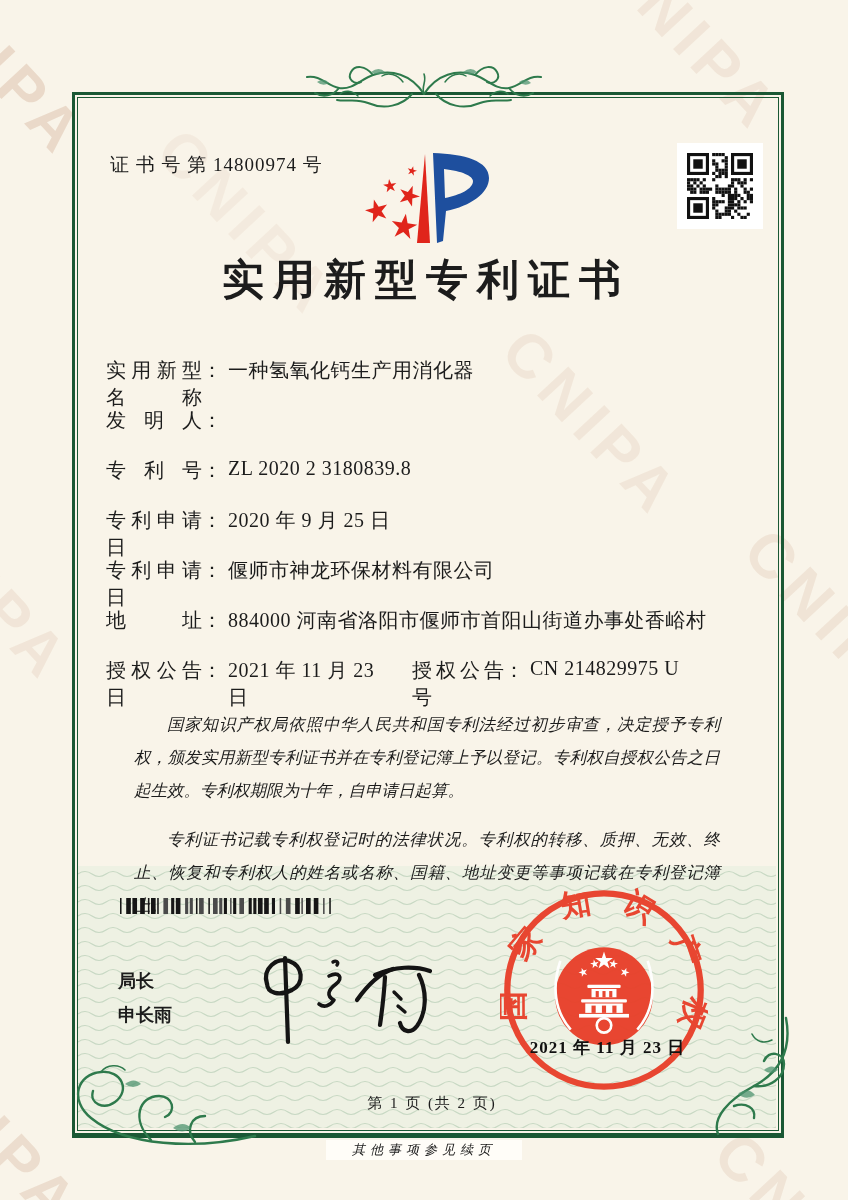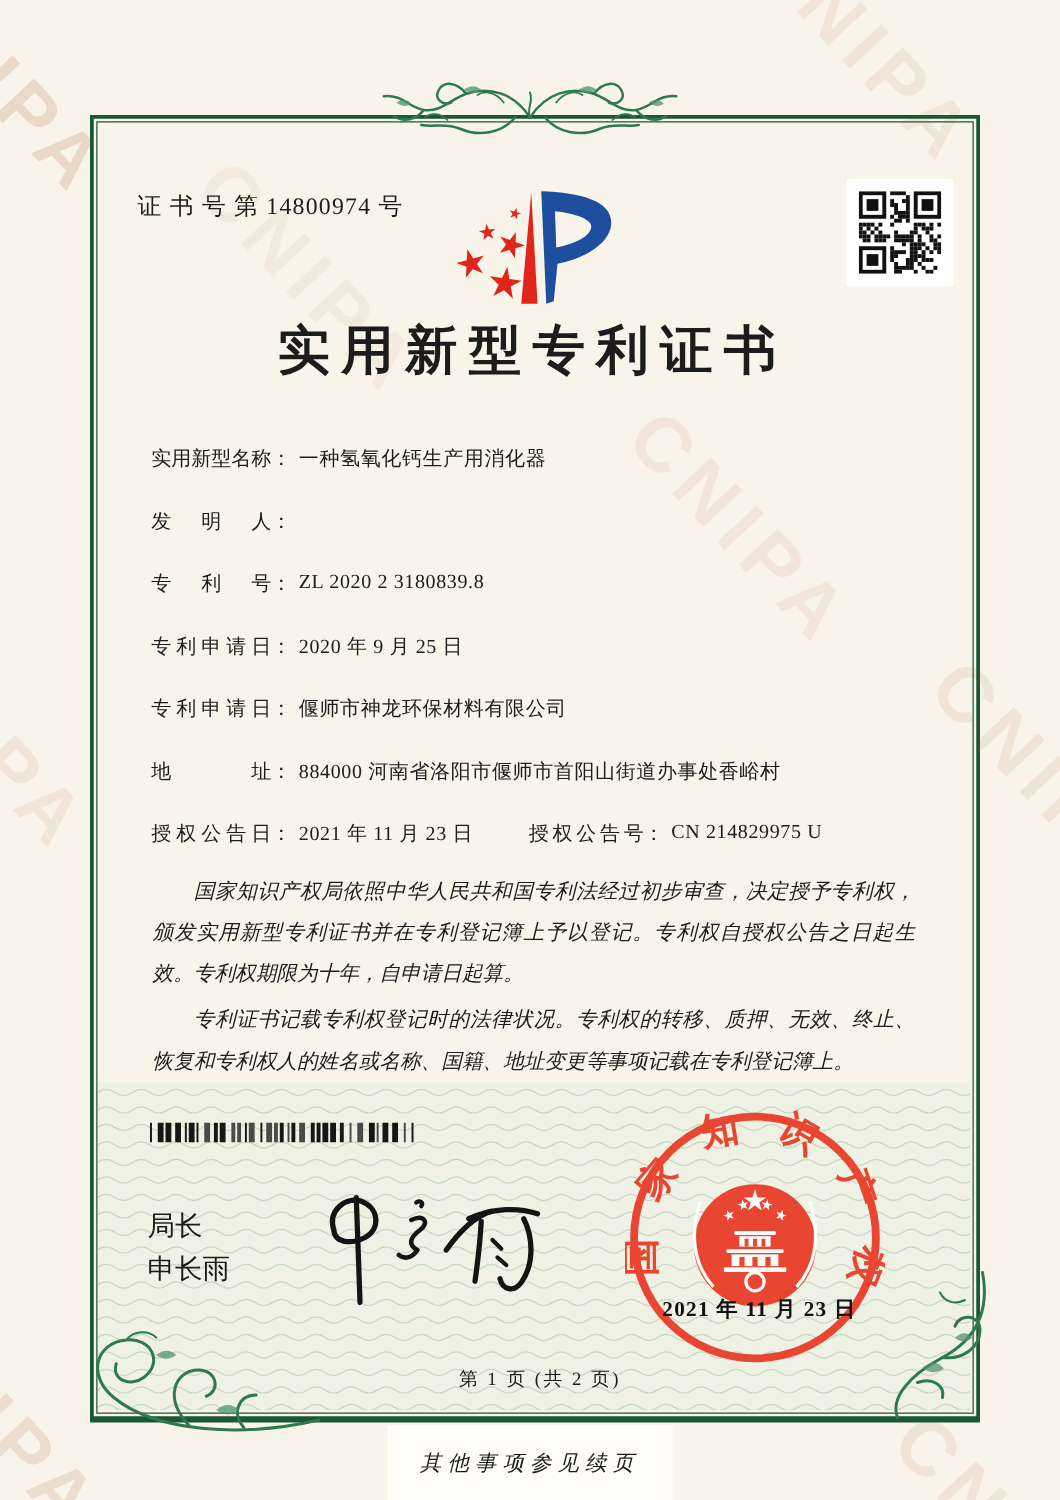--- a/index.html
+++ b/index.html
@@ -18,41 +18,41 @@
   .frame{position:absolute;left:72px;top:92px;width:706px;height:1038px;border:3px solid var(--border-green);
          border-bottom-width:5px;z-index:2;pointer-events:none}
   .frame-inner{position:absolute;inset:2px;border:1px solid var(--border-green)}
   .ornament{position:absolute;z-index:3;pointer-events:none}
   .certno{position:absolute;left:110px;top:152px;font-size:19px;letter-spacing:1px;z-index:3}
   .logo{position:absolute;left:346px;top:140px;width:166px;height:118px;z-index:3}
   .qr{position:absolute;left:677px;top:143px;width:86px;height:86px;background:#fff;
       display:flex;align-items:center;justify-content:center;z-index:3}
   .title{position:absolute;left:72px;top:252px;width:708px;text-align:center;font-size:42px;
          font-weight:700;letter-spacing:9px;z-index:3}
-  .fields{position:absolute;left:121px;top:350px;width:630px;z-index:3;font-size:16px}
+  .fields{position:absolute;left:106px;top:350px;width:630px;z-index:3;font-size:20px}
   .field-row{height:50px;display:flex;align-items:flex-start;padding-top:7px;box-sizing:border-box}
   .field-label{display:inline-block;width:96px;text-align:justify;text-align-last:justify;flex:none}
   .field-colon{flex:none;margin-right:6px}
   .field-value{flex:1;letter-spacing:.5px}
   .pair2{margin-left:24px;display:flex}
   .pair2 .field-label{width:92px}
   .body-text{position:absolute;left:118px;top:692px;width:618px;font-size:16.5px;line-height:33px;
              text-align:justify;font-style:italic;z-index:3}
-  .body-text p{margin:4px;text-indent:2em}
+  .body-text p{margin:16px;text-indent:2em}
   .barcode{position:absolute;left:118px;top:898px;width:220px;height:16px;z-index:3}
   .director{position:absolute;left:118px;top:964px;font-family:"Liberation Sans","DejaVu Sans",sans-serif;
-            font-size:22px;line-height:34px;font-weight:400;z-index:3}
+            font-size:18px;line-height:34px;font-weight:700;z-index:3}
   .signature{position:absolute;left:255px;top:952px;width:195px;height:95px;z-index:3}
   .seal{position:absolute;left:500px;top:886px;width:208px;height:208px;z-index:4;opacity:.96}
   .seal-date{position:absolute;left:515px;top:1036px;width:185px;text-align:center;font-size:17px;
              font-weight:600;letter-spacing:1px;color:#111;z-index:5}
   .page-info{position:absolute;left:72px;top:1094px;width:720px;text-align:center;font-size:15px;
              letter-spacing:2px;z-index:3}
   .note{position:absolute;left:424px;top:1140px;transform:translateX(-50%);background:#fffdf8;
-        padding:19px 26px;font-size:17px;letter-spacing:5px;font-style:italic;white-space:nowrap;z-index:3}
+        padding:1px 26px;font-size:13px;letter-spacing:5px;font-style:italic;white-space:nowrap;z-index:3}
   .seal text{font-family:"Liberation Serif","DejaVu Serif",serif;font-weight:bold}
 </style>
 </head>
 <body>
 
 <div class="page">
 
   <span class="wm" style="left:-55px;top:-45px;opacity:.30">CNIPA</span>
   <span class="wm" style="left:640px;top:-70px;opacity:.16">CNIPA</span>
   <span class="wm" style="left:195px;top:115px;opacity:.10">CNIPA</span>

